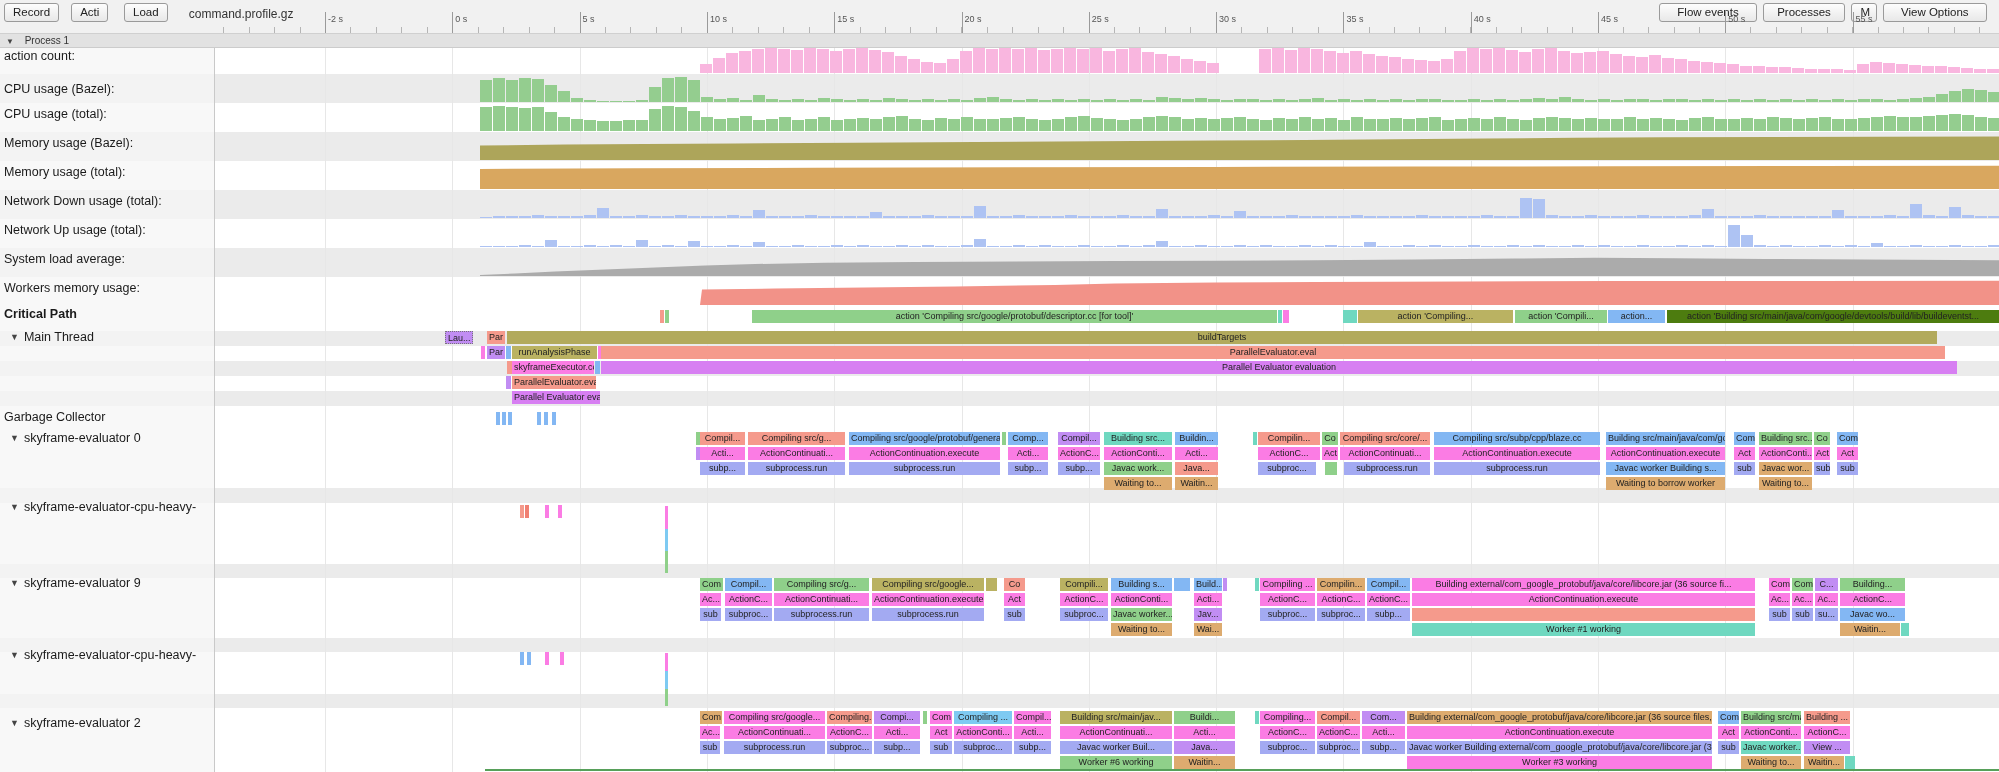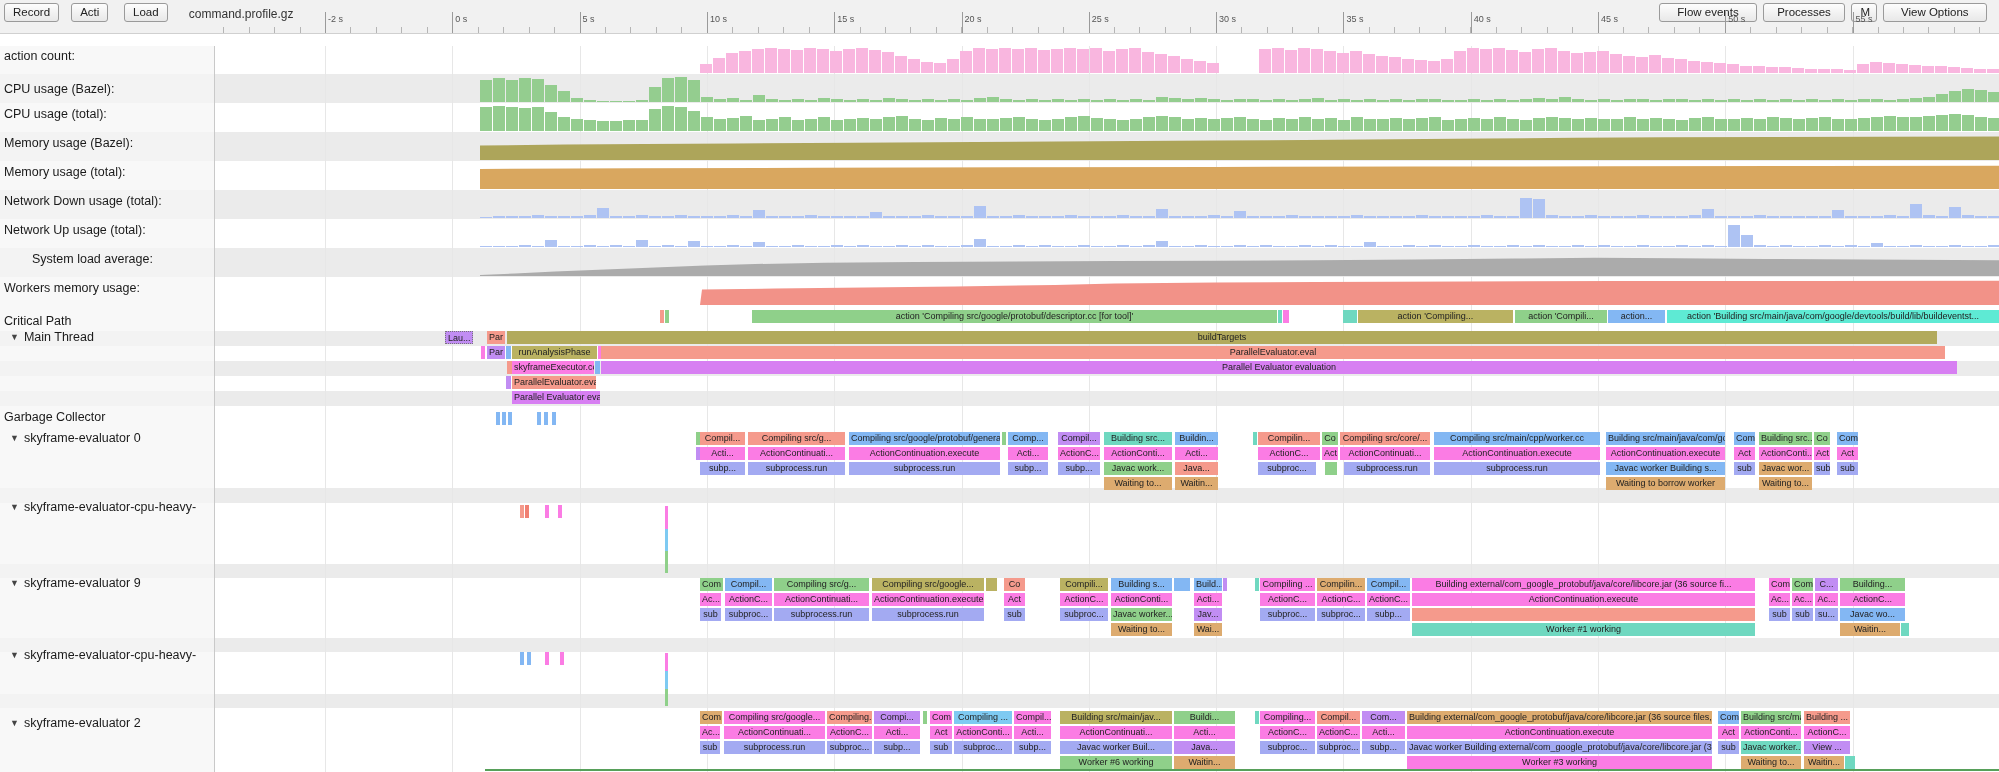--- a/index.html
+++ b/index.html
@@ -663,21 +663,21 @@
     <div id="tracks">
         <div class="blk" style="left: 660px; top: 310px; width: 2px; background: rgb(245, 154, 140);"></div>
         <div class="blk" style="left: 665px; top: 310px; width: 2px; background: rgb(143, 208, 138);"></div>
         <div class="blk" title="action 'Compiling src/google/protobuf/descriptor.cc [for tool]'" style="left: 752px; top: 310px; width: 525px; background: rgb(143, 208, 138);">action 'Compiling src/google/protobuf/descriptor.cc [for tool]'</div>
         <div class="blk" style="left: 1278px; top: 310px; width: 4px; background: rgb(111, 216, 192);"></div>
         <div class="blk" style="left: 1283px; top: 310px; width: 6px; background: rgb(251, 124, 228);"></div>
         <div class="blk" style="left: 1343px; top: 310px; width: 14px; background: rgb(111, 216, 192);"></div>
         <div class="blk" title="action 'Compiling..." style="left: 1358px; top: 310px; width: 155px; background: rgb(186, 178, 98);">action 'Compiling...</div>
         <div class="blk" title="action 'Compili..." style="left: 1515px; top: 310px; width: 92px; background: rgb(143, 208, 138);">action 'Compili...</div>
         <div class="blk" title="action..." style="left: 1608px; top: 310px; width: 57px; background: rgb(131, 183, 243);">action...</div>
-        <div class="blk" title="action 'Building src/main/java/com/google/devtools/build/lib/buildeventst..." style="left: 1667px; top: 310px; width: 332px; background: #5eead4;">action 'Building src/main/java/com/google/devtools/build/lib/buildeventst...</div>
+        <div class="blk" title="action 'Building src/main/java/com/google/devtools/build/lib/buildeventst..." style="left: 1667px; top: 310px; width: 332px; background: #4d7c0f;">action 'Building src/main/java/com/google/devtools/build/lib/buildeventst...</div>
         <div class="blk dotted" title="Lau..." style="left: 445px; top: 331px; width: 28px; background: rgb(193, 141, 243);">Lau...</div>
         <div class="blk" title="Par" style="left: 487px; top: 331px; width: 18px; background: rgb(245, 154, 140);">Par</div>
         <div class="blk" title="buildTargets" style="left: 507px; top: 331px; width: 1430px; background: rgb(178, 170, 92);">buildTargets</div>
         <div class="blk" style="left: 481px; top: 346px; width: 2px; background: rgb(251, 124, 228);"></div>
         <div class="blk" title="Par" style="left: 487px; top: 346px; width: 18px; background: rgb(193, 141, 243);">Par</div>
         <div class="blk" style="left: 506px; top: 346px; width: 5px; background: rgb(131, 183, 243);"></div>
         <div class="blk" title="runAnalysisPhase" style="left: 512px; top: 346px; width: 85px; background: rgb(186, 178, 98);">runAnalysisPhase</div>
         <div class="blk" style="left: 598px; top: 346px; width: 3px; background: rgb(251, 124, 228);"></div>
         <div class="blk" title="ParallelEvaluator.eval" style="left: 601px; top: 346px; width: 1344px; background: rgb(245, 154, 140);">ParallelEvaluator.eval</div>
         <div class="blk" style="left: 507px; top: 361px; width: 5px; background: rgb(245, 154, 140);"></div>
@@ -699,21 +699,21 @@
         <div class="blk" title="Compiling src/google/protobuf/generat..." style="left: 849px; top: 432px; width: 151px; background: rgb(131, 183, 243);">Compiling src/google/protobuf/generat...</div>
         <div class="blk" style="left: 1002px; top: 432px; width: 3px; background: rgb(143, 208, 138);"></div>
         <div class="blk" title="Comp..." style="left: 1008px; top: 432px; width: 40px; background: rgb(131, 183, 243);">Comp...</div>
         <div class="blk" title="Compil..." style="left: 1058px; top: 432px; width: 42px; background: rgb(193, 141, 243);">Compil...</div>
         <div class="blk" title="Building src..." style="left: 1104px; top: 432px; width: 68px; background: rgb(111, 216, 192);">Building src...</div>
         <div class="blk" title="Buildin..." style="left: 1175px; top: 432px; width: 43px; background: rgb(131, 183, 243);">Buildin...</div>
         <div class="blk" style="left: 1253px; top: 432px; width: 3px; background: rgb(111, 216, 192);"></div>
         <div class="blk" title="Compilin..." style="left: 1258px; top: 432px; width: 62px; background: rgb(245, 154, 140);">Compilin...</div>
         <div class="blk" title="Co" style="left: 1322px; top: 432px; width: 16px; background: rgb(143, 208, 138);">Co</div>
         <div class="blk" title="Compiling src/core/..." style="left: 1340px; top: 432px; width: 90px; background: rgb(245, 154, 140);">Compiling src/core/...</div>
-        <div class="blk" title="Compiling src/main/cpp/blaze.cc" style="left: 1434px; top: 432px; width: 166px; background: rgb(131, 183, 243);">Compiling src/main/cpp/worker.cc</div>
+        <div class="blk" title="Compiling src/main/cpp/blaze.cc" style="left: 1434px; top: 432px; width: 166px; background: rgb(131, 183, 243);">Compiling src/subp/cpp/blaze.cc</div>
         <div class="blk" title="Building src/main/java/com/go..." style="left: 1606px; top: 432px; width: 119px; background: rgb(131, 183, 243);">Building src/main/java/com/go...</div>
         <div class="blk" title="Com" style="left: 1734px; top: 432px; width: 21px; background: rgb(131, 183, 243);">Com</div>
         <div class="blk" title="Building src..." style="left: 1759px; top: 432px; width: 53px; background: rgb(143, 208, 138);">Building src...</div>
         <div class="blk" title="Co" style="left: 1814px; top: 432px; width: 16px; background: rgb(143, 208, 138);">Co</div>
         <div class="blk" title="Com" style="left: 1837px; top: 432px; width: 21px; background: rgb(131, 183, 243);">Com</div>
         <div class="blk" style="left: 696px; top: 447px; width: 2px; background: rgb(193, 141, 243);"></div>
         <div class="blk" title="Acti..." style="left: 700px; top: 447px; width: 45px; background: rgb(251, 124, 228);">Acti...</div>
         <div class="blk" title="ActionContinuati..." style="left: 748px; top: 447px; width: 97px; background: rgb(251, 124, 228);">ActionContinuati...</div>
         <div class="blk" title="ActionContinuation.execute" style="left: 849px; top: 447px; width: 151px; background: rgb(251, 124, 228);">ActionContinuation.execute</div>
         <div class="blk" title="Acti..." style="left: 1008px; top: 447px; width: 40px; background: rgb(251, 124, 228);">Acti...</div>
@@ -880,23 +880,23 @@
       </div>
     <div id="labelcol"></div>
     <div id="labels">
         <div class="rowlabel" style="top: 49px;">action count:</div>
         <div class="rowlabel" style="top: 82px;">CPU usage (Bazel):</div>
         <div class="rowlabel" style="top: 107px;">CPU usage (total):</div>
         <div class="rowlabel" style="top: 136px;">Memory usage (Bazel):</div>
         <div class="rowlabel" style="top: 165px;">Memory usage (total):</div>
         <div class="rowlabel" style="top: 194px;">Network Down usage (total):</div>
         <div class="rowlabel" style="top: 223px;">Network Up usage (total):</div>
-        <div class="rowlabel" style="top: 252px; margin-left: 28px;">System load average:</div>
+        <div class="rowlabel" style="top: 252px;">System load average:</div>
         <div class="rowlabel" style="top: 281px;">Workers memory usage:</div>
-        <div class="rowlabel" style="top: 314px;">Critical Path</div>
+        <div class="rowlabel" style="top: 307px; font-weight: bold;">Critical Path</div>
         <div class="rowlabel" style="top: 330px; left: 10px;"><span class="arr">▼</span><span>Main Thread</span></div>
         <div class="rowlabel" style="top: 410px;">Garbage Collector</div>
         <div class="rowlabel" style="top: 431px; left: 10px;"><span class="arr">▼</span><span>skyframe-evaluator 0</span></div>
         <div class="rowlabel" style="top: 500px; left: 10px;"><span class="arr">▼</span><span>skyframe-evaluator-cpu-heavy-</span></div>
         <div class="rowlabel" style="top: 576px; left: 10px;"><span class="arr">▼</span><span>skyframe-evaluator 9</span></div>
         <div class="rowlabel" style="top: 648px; left: 10px;"><span class="arr">▼</span><span>skyframe-evaluator-cpu-heavy-</span></div>
         <div class="rowlabel" style="top: 716px; left: 10px;"><span class="arr">▼</span><span>skyframe-evaluator 2</span></div>
       </div>
   </div>
 
@@ -1001,13 +1001,17 @@
       <div class="rlabel" style="left: 1131.4px;">35 s</div>
       <div class="rtick-major" style="left: 1255.7px;"></div>
       <div class="rlabel" style="left: 1258.7px;">40 s</div>
       <div class="rtick-major" style="left: 1383px;"></div>
       <div class="rlabel" style="left: 1386px;">45 s</div>
       <div class="rtick-major" style="left: 1510.3px;"></div>
       <div class="rlabel" style="left: 1513.3px;">50 s</div>
       <div class="rtick-major" style="left: 1637.6px;"></div>
       <div class="rlabel" style="left: 1640.6px;">55 s</div>
     </div>
+  <div id="procband">
+    <span style="margin-left:6px;font-size:8px;color:#444;">▼</span>
+    <span>Process 1</span>
+  </div>
 </div>
 
 </body></html>

